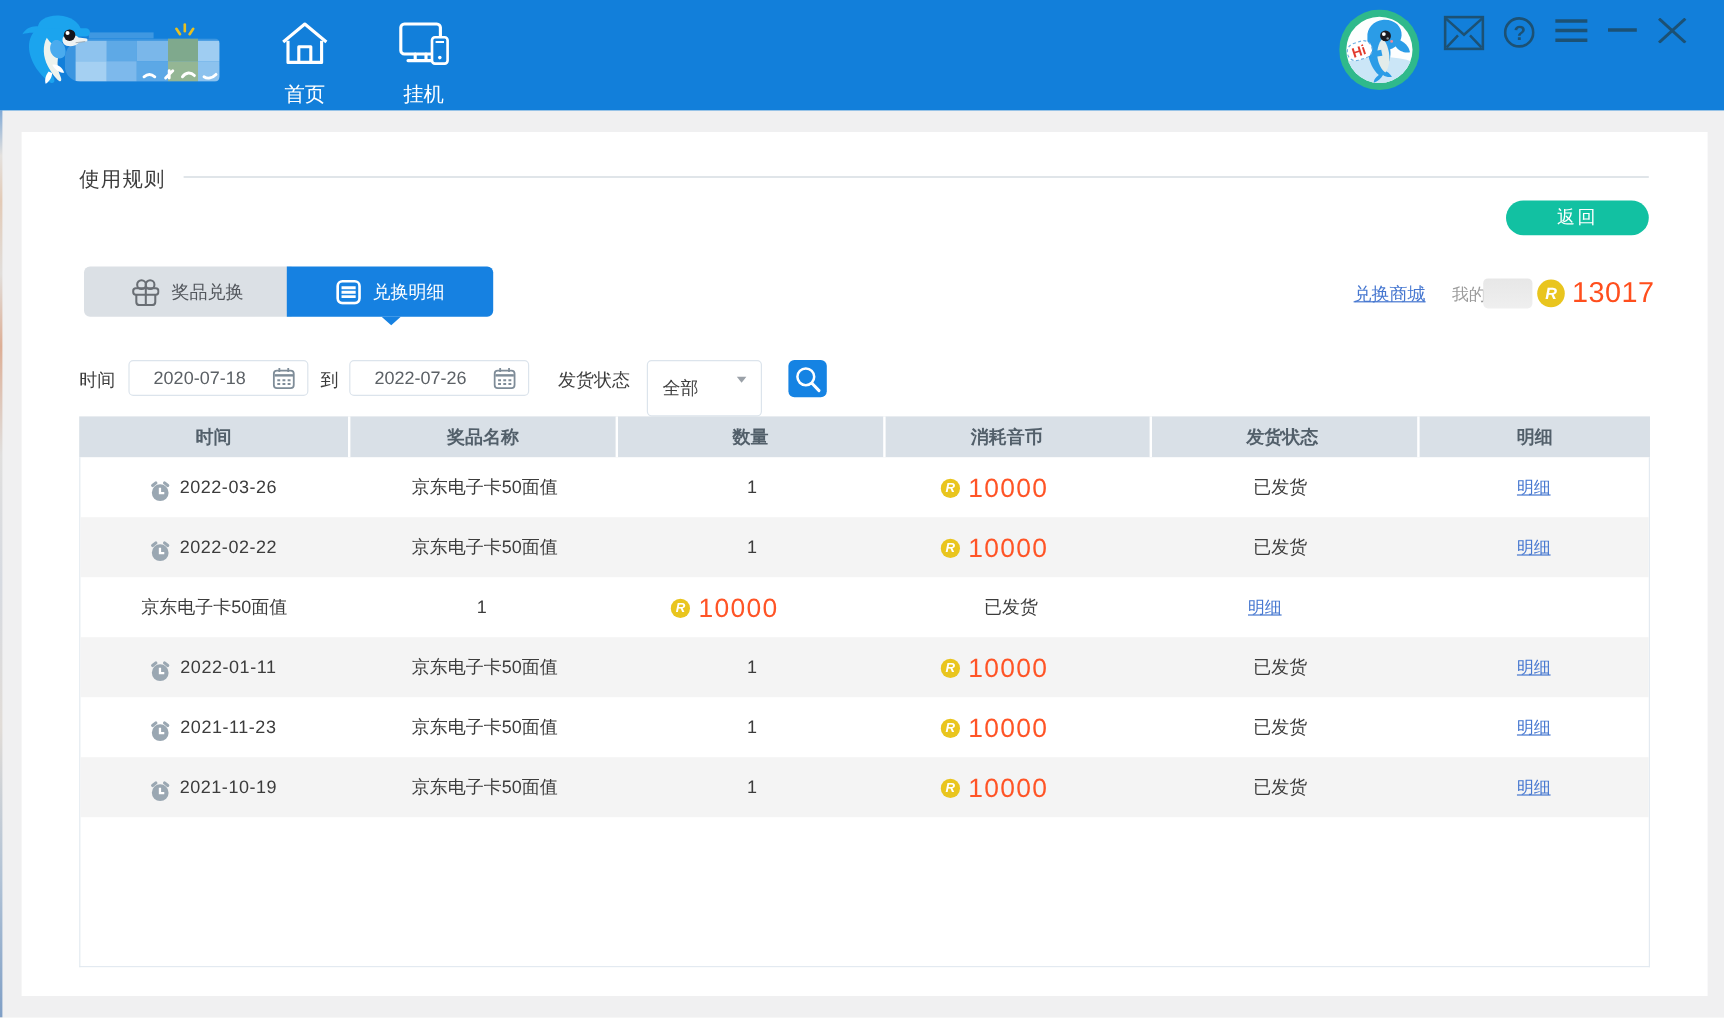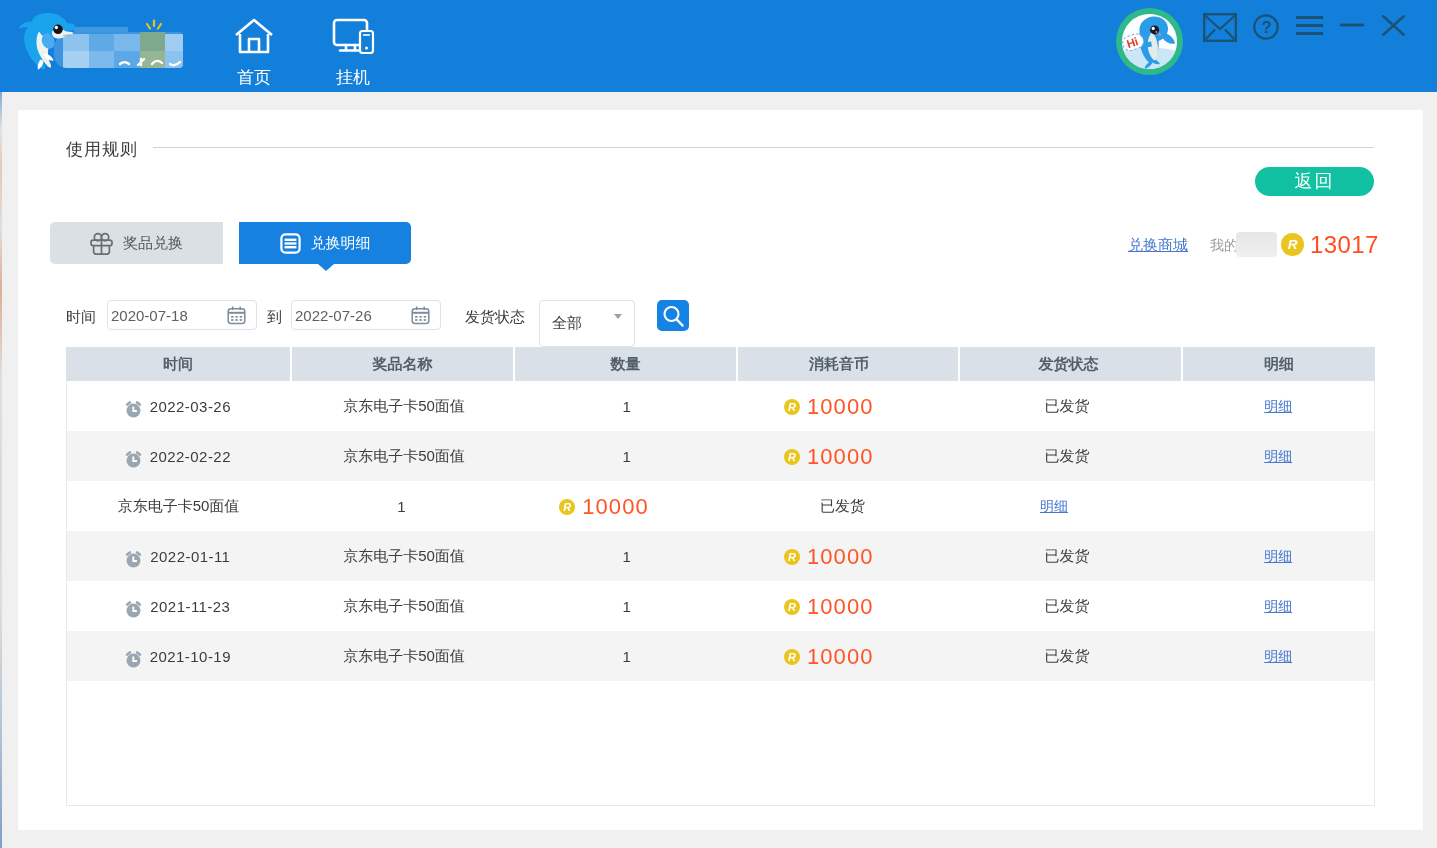--- a/index.html
+++ b/index.html
@@ -9,37 +9,37 @@
 
 .topbar{position:absolute;left:0;top:0;width:1437px;height:92px;background:#127fda}
 .nav{position:absolute;top:0;height:92px;text-align:center;color:#fff}
 .nav .lbl{font-size:17px;color:#fff;margin-top:7px}
 
 .wicons svg{display:block}
 
 .card{position:absolute;left:18px;top:110px;width:1405px;height:720px;background:#fff}
 .sec-title{position:absolute;left:48px;top:28px;font-size:17px;color:#3c3c3c;letter-spacing:1px}
 .sec-line{position:absolute;left:135px;top:37px;width:1221px;height:1px;background:#ccd4db}
-.btn-back{position:absolute;left:1237px;top:57px;width:119px;height:29px;border-radius:15px;background:#12c1a2;color:#fff;font-size:18px;text-align:center;line-height:29px;letter-spacing:2px}
+.btn-back{position:absolute;left:1237px;top:57px;width:119px;height:29px;border-radius:15px;background:#12c1a2;color:#fff;font-size:15px;text-align:center;line-height:29px;letter-spacing:2px}
 
 .tab{position:absolute;top:112px;height:42px;display:flex;align-items:center;justify-content:center;font-size:15px}
-.tab1{left:32px;width:173px;background:#dbe0e5;color:#52565c;border-radius:5px 0 0 5px}
+.tab1{left:52px;width:173px;background:#dbe0e5;color:#52565c;border-radius:5px 0 0 5px}
 .tab2{left:221px;width:172px;background:#1681e1;color:#fff;border-radius:0 5px 5px 0}
 .tab svg{margin-right:10px}
 .tab-arrow{position:absolute;left:300px;top:154px;width:0;height:0;border-left:8px solid transparent;border-right:8px solid transparent;border-top:7px solid #1681e1}
 
 .rules{position:absolute;left:1110px;top:126px;font-size:15px;color:#4677d0;text-decoration:underline}
 .mine{position:absolute;left:1192px;top:127px;font-size:14px;color:#9b9b9b}
 .blurblob{position:absolute;left:1218px;top:122px;width:41px;height:25px;border-radius:4px;background:linear-gradient(180deg,#e7e7e7 0%,#efefef 100%)}
 .coin{display:inline-flex;align-items:center;justify-content:center;background:#e9c51e;color:#fff;border-radius:50%;font-weight:bold;font-style:italic}
 .coin-big{position:absolute;left:1263px;top:123px;width:23px;height:23px;font-size:13.5px}
 .balance{position:absolute;left:1292px;top:121px;font-size:24px;color:#ff4e1d;letter-spacing:0.4px}
 
 .flt-lbl{position:absolute;font-size:15px;color:#3c3c3c;top:198px}
-.inp{position:absolute;top:190px;height:30px;border:1px solid #dce4ec;border-radius:4px;background:#fff;font-size:15px;color:#5c6166;display:flex;align-items:center;padding-left:3px}
+.inp{position:absolute;top:190px;height:30px;border:1px solid #dce4ec;border-radius:4px;background:#fff;font-size:15px;color:#5c6166;display:flex;align-items:center;padding-left:20px}
 .inp svg{position:absolute;right:10px;top:5px}
 .sel{position:absolute;left:521px;top:190px;width:96px;height:47px;border:1px solid #dce4ec;border-radius:4px;background:#fff;font-size:15px;color:#404040;display:flex;align-items:center;padding-left:12px}
 .sel .arr{position:absolute;right:12px;top:13px;width:0;height:0;border-left:4.5px solid transparent;border-right:4.5px solid transparent;border-top:5.5px solid #9ba1a8}
 .btn-search{position:absolute;left:639px;top:190px;width:32px;height:31px;border-radius:5px;background:#1583e3;display:flex;align-items:center;justify-content:center}
 
 .thead{position:absolute;left:48px;top:237px;width:1309px;height:34px;background:#d9e0e7;display:flex}
 .thead .th{height:34px;display:flex;align-items:center;justify-content:center;font-size:15px;font-weight:bold;color:#525f6a;border-right:2px solid #fff}
 .thead .th:last-child{border-right:none}
 .tbody{position:absolute;left:48px;top:271px;width:1309px;height:425px;border:1px solid #e3eaf1;border-top:none}
 .row{width:1307px;height:50px;display:flex}

